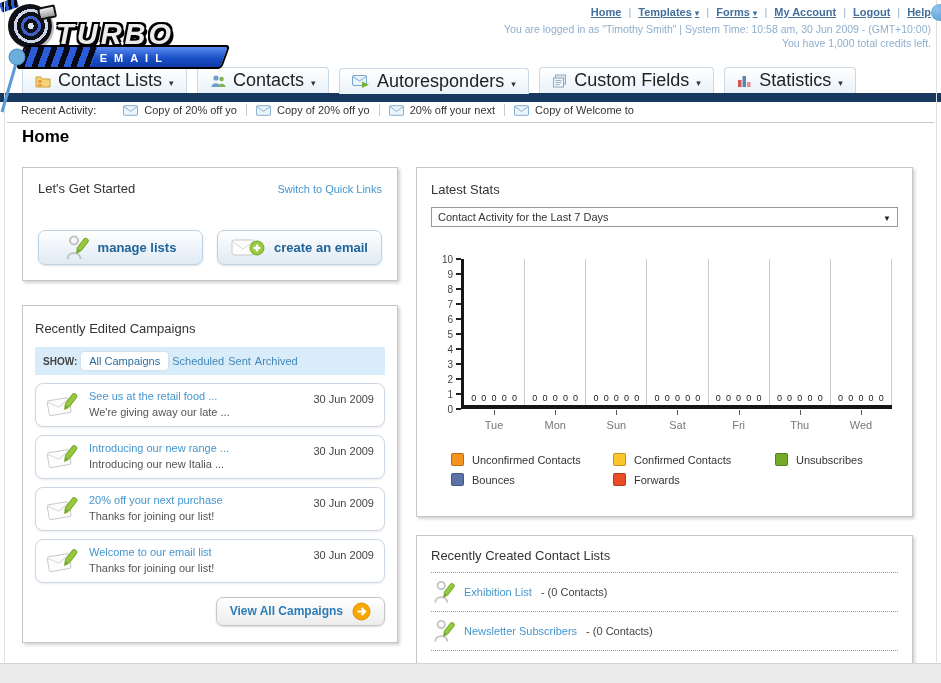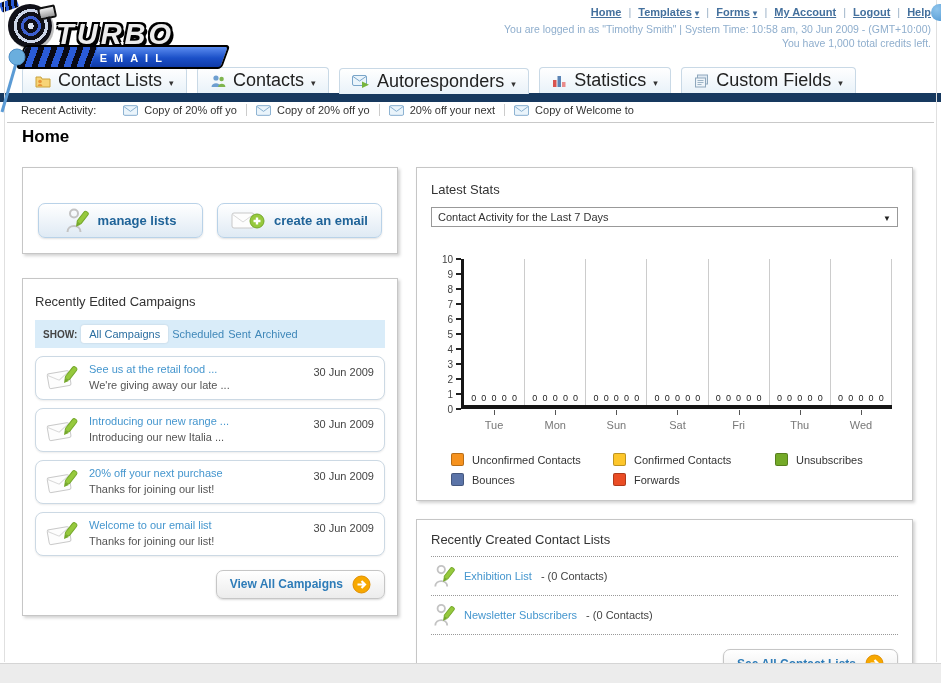--- a/index.html
+++ b/index.html
@@ -86,21 +86,21 @@
   .ci-texts { flex:1; line-height:1.45; }
   .ci-title { font-size:11px; color:#4596ce; cursor:pointer; }
   .ci-sub { font-size:11px; color:#555; }
   .ci-date { font-size:11px; color:#444; align-self:flex-start; margin-top:4px; }
   .view-all-row { display:flex; justify-content:flex-end; margin-top:14px; }
   .pill-btn { display:inline-flex; align-items:center; gap:9px; background:linear-gradient(#ffffff,#ececec);
     border:1px solid #c6c6c6; border-radius:7px; padding:4px 13px; font-weight:700; font-size:12px; color:#2e7cb8;
     cursor:pointer; box-shadow:0 1px 2px rgba(0,0,0,.15); }
 
   
-  .stats { padding:12px 14px 12px; }
+  .stats { padding:12px 14px 28px; }
   .dropdown { margin-top:9px; height:20px; border:1px solid #999; background:#fff; display:flex; align-items:center;
     justify-content:space-between; padding:0 6px; font-size:11px; color:#333; cursor:pointer; }
   .dd-caret::after { content:"▼"; font-size:8px; color:#222; }
 
   .chart-wrap { position:relative; height:182px; margin:28px 4px 0 6px; }
   .y-axis { position:absolute; left:0; top:4px; bottom:28px; width:24px; display:flex; flex-direction:column; justify-content:space-between; }
   .ytick { height:0; display:flex; justify-content:flex-end; align-items:center; gap:3px; }
   .ylab { font-size:10px; color:#444; }
   .ydash { width:5px; height:2px; background:#222; flex:none; }
   .plot { position:absolute; left:24px; right:2px; top:4px; bottom:28px;
@@ -188,34 +188,34 @@
     <svg width="18" height="13" viewBox="0 0 18 13">
         <rect x="0.5" y="0.5" width="14" height="10" rx="1.5" fill="#eaf4fb" stroke="#7aa5c9"></rect>
         <path d="M1 1.5 L7.5 6 L14 1.5" fill="none" stroke="#7aa5c9"></path>
         <path d="M10 13 l7-3.2 -7-3.2 z" fill="#77b43c"></path>
       </svg>
     <span>Autoresponders</span>
     <span class="tab-caret"></span>
   </div>
   <div class="tab">
     <svg width="15" height="14" viewBox="0 0 15 14">
+        <rect x="3.5" y="1" width="10" height="9" fill="#dfe9f2" stroke="#8fa8bd"></rect>
+        <rect x="1.5" y="4" width="10" height="9" fill="#eef4f9" stroke="#8fa8bd"></rect>
+        <path d="M3.5 6.5 h6 M3.5 8.5 h6 M3.5 10.5 h4" stroke="#9db4c6"></path>
+      </svg>
+    <span>Custom Fields</span>
+    <span class="tab-caret"></span>
+  </div>
+  <div class="tab">
+    <svg width="15" height="14" viewBox="0 0 15 14">
         <rect x="1" y="6" width="3.5" height="7" fill="#d9534f"></rect>
         <rect x="5.5" y="2" width="3.5" height="11" fill="#5b84b5"></rect>
         <rect x="10" y="8" width="3.5" height="5" fill="#e98b8b"></rect>
       </svg>
     <span>Statistics</span>
-    <span class="tab-caret"></span>
-  </div>
-  <div class="tab">
-    <svg width="15" height="14" viewBox="0 0 15 14">
-        <rect x="3.5" y="1" width="10" height="9" fill="#dfe9f2" stroke="#8fa8bd"></rect>
-        <rect x="1.5" y="4" width="10" height="9" fill="#eef4f9" stroke="#8fa8bd"></rect>
-        <path d="M3.5 6.5 h6 M3.5 8.5 h6 M3.5 10.5 h4" stroke="#9db4c6"></path>
-      </svg>
-    <span>Custom Fields</span>
     <span class="tab-caret"></span>
   </div>
 </div>
 <div class="navy-bar"></div>
 
 <div class="activity-bar">
   <span class="activity-label">Recent Activity:</span>
   <span class="act-item">
     <svg width="15" height="11" viewBox="0 0 17 12">
         <rect x="0.5" y="0.5" width="16" height="11" rx="1.5" fill="#eaf4fb" stroke="#7aa5c9"></rect>
@@ -246,20 +246,24 @@
   </span>
 </div>
 
 <h1 class="page-title">Home</h1>
 
 <div class="content">
 
   <div class="left-col">
 
     <div class="card get-started">
+      <div class="gs-head">
+        <span class="card-title">Let's Get Started</span>
+        <span class="quick-link">Switch to Quick Links</span>
+      </div>
       <div class="gs-buttons">
         <div class="big-btn">
           <svg width="24" height="27" viewBox="0 0 24 27">
               <circle cx="9" cy="6.5" r="4" fill="none" stroke="#c3c3c3" stroke-width="2"></circle>
               <path d="M2.5 25 c0-8 13-8 13 0" fill="none" stroke="#c3c3c3" stroke-width="2"></path>
               <g transform="rotate(38 16 13)">
                 <rect x="13.5" y="3" width="4.8" height="14" rx="1.8" fill="#96c93d" stroke="#74a82a"></rect>
                 <path d="M13.8 17 l2.4 4.5 2.4-4.5 z" fill="#74a82a"></path>
               </g>
             </svg>

